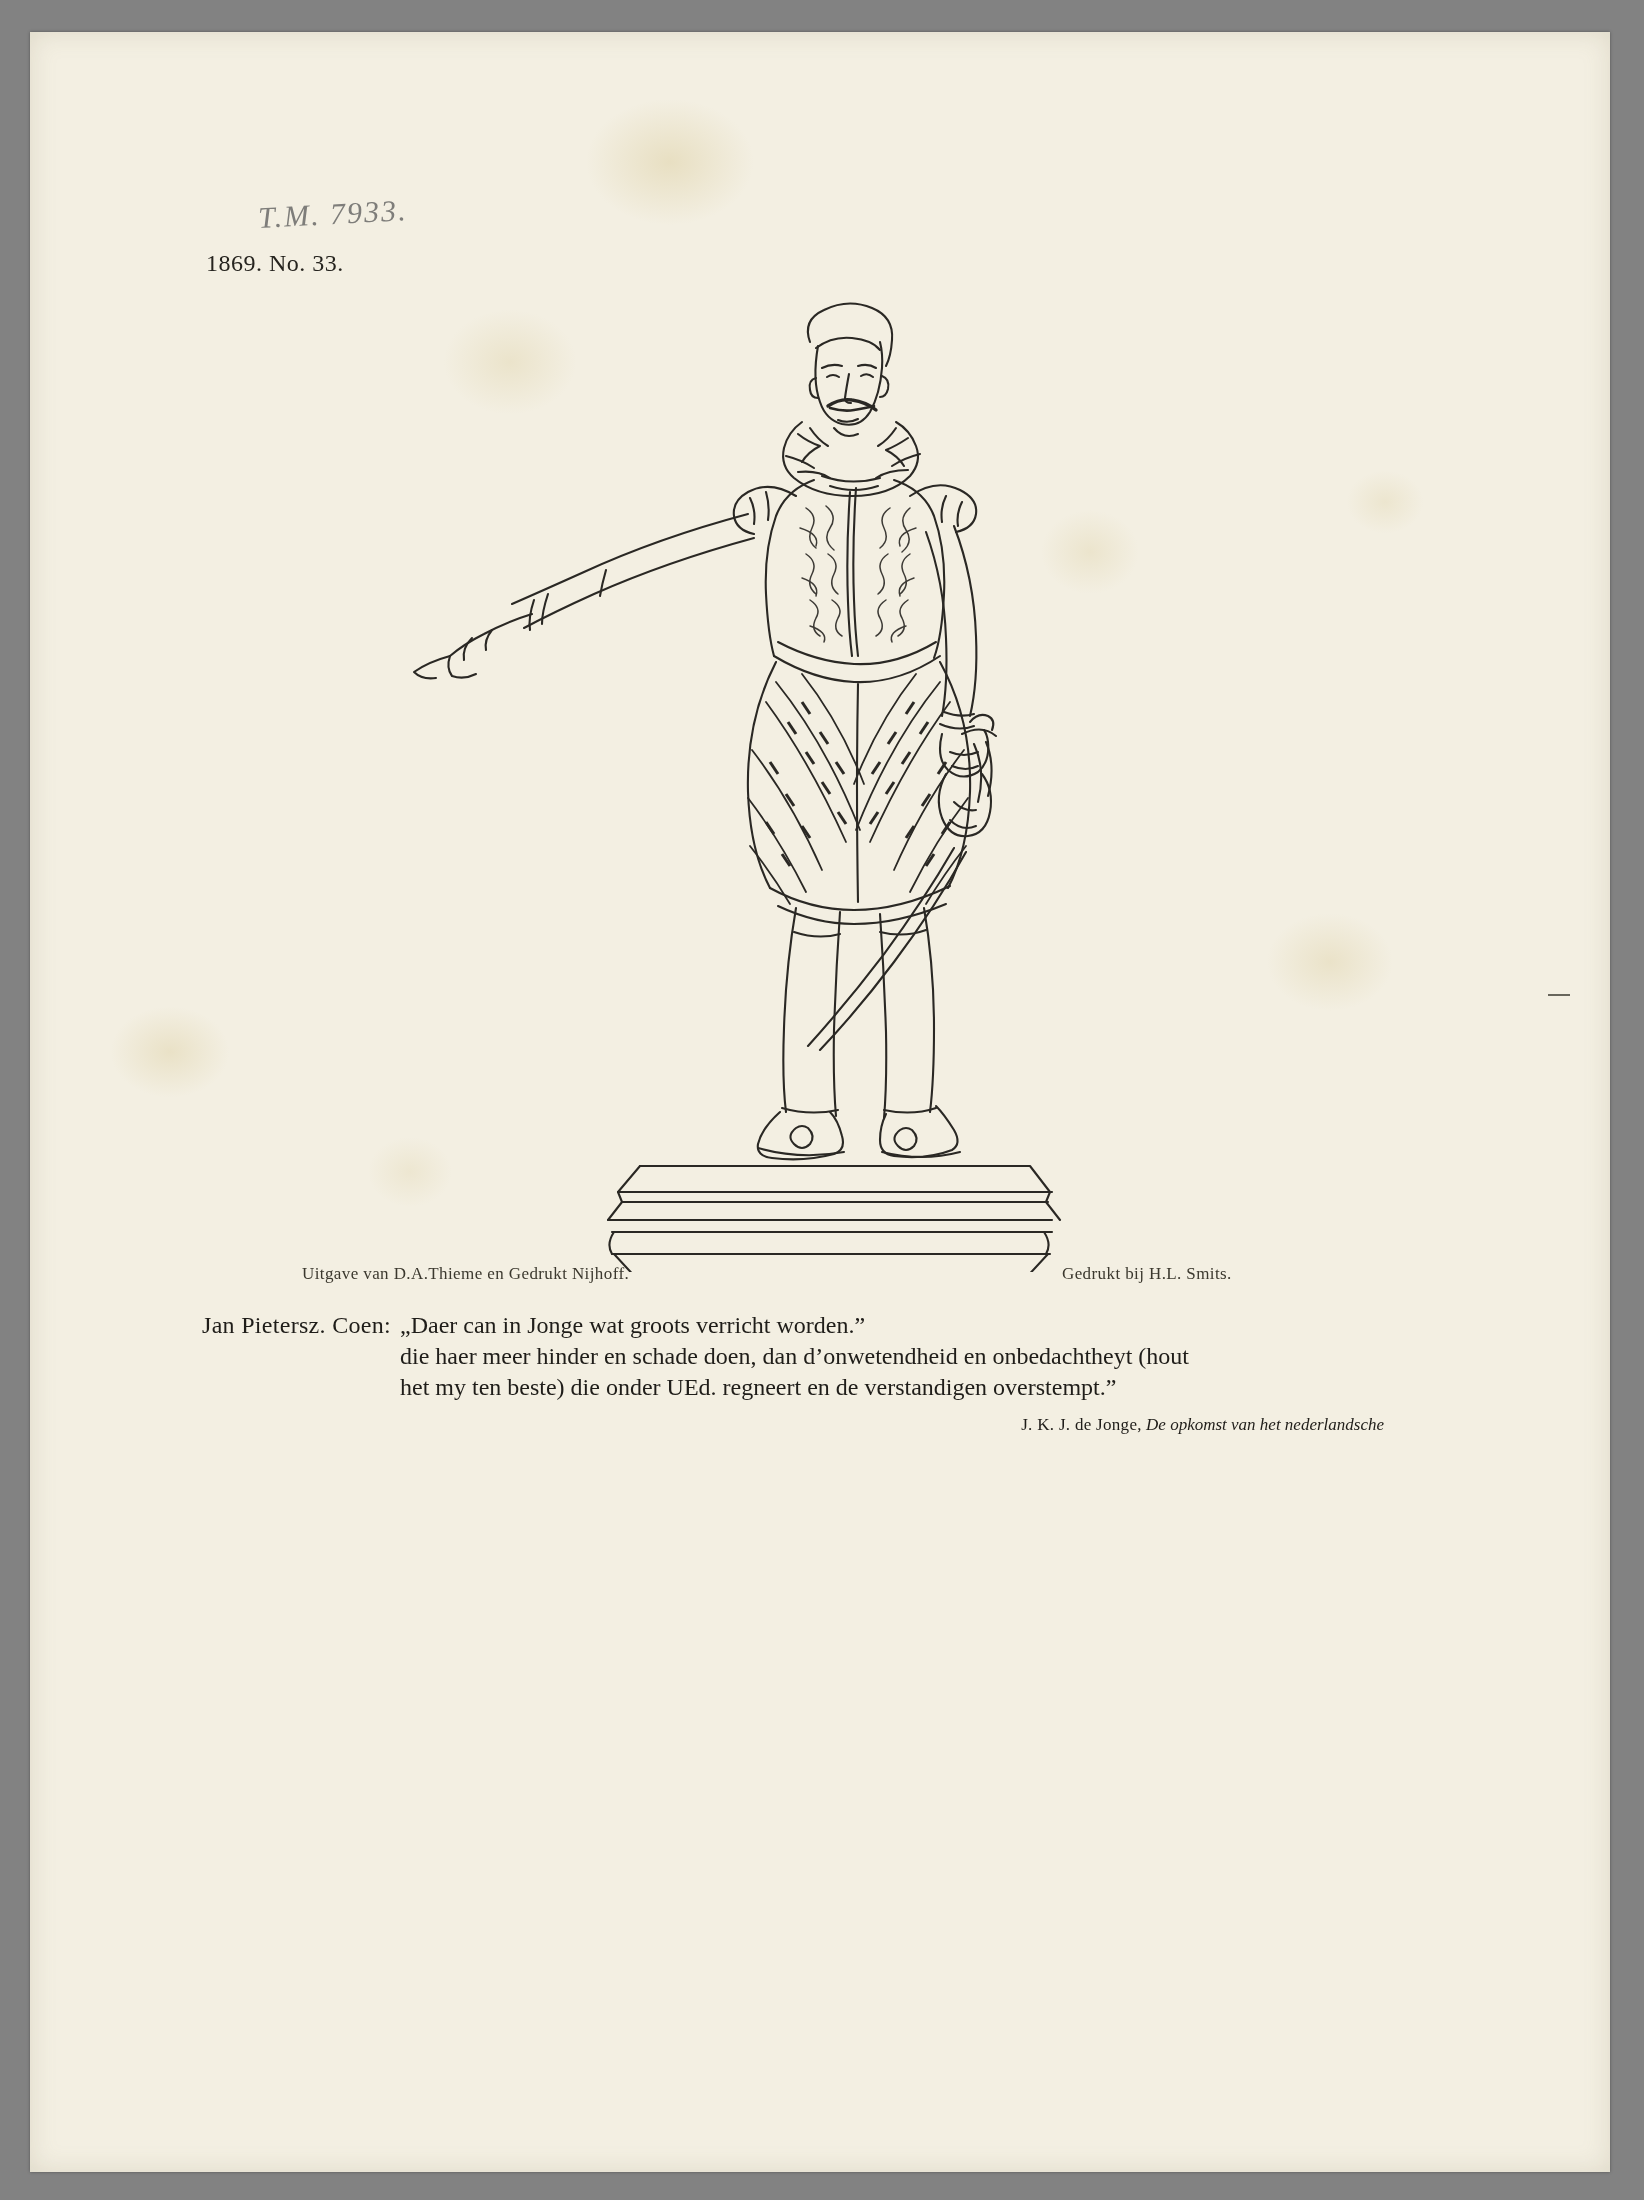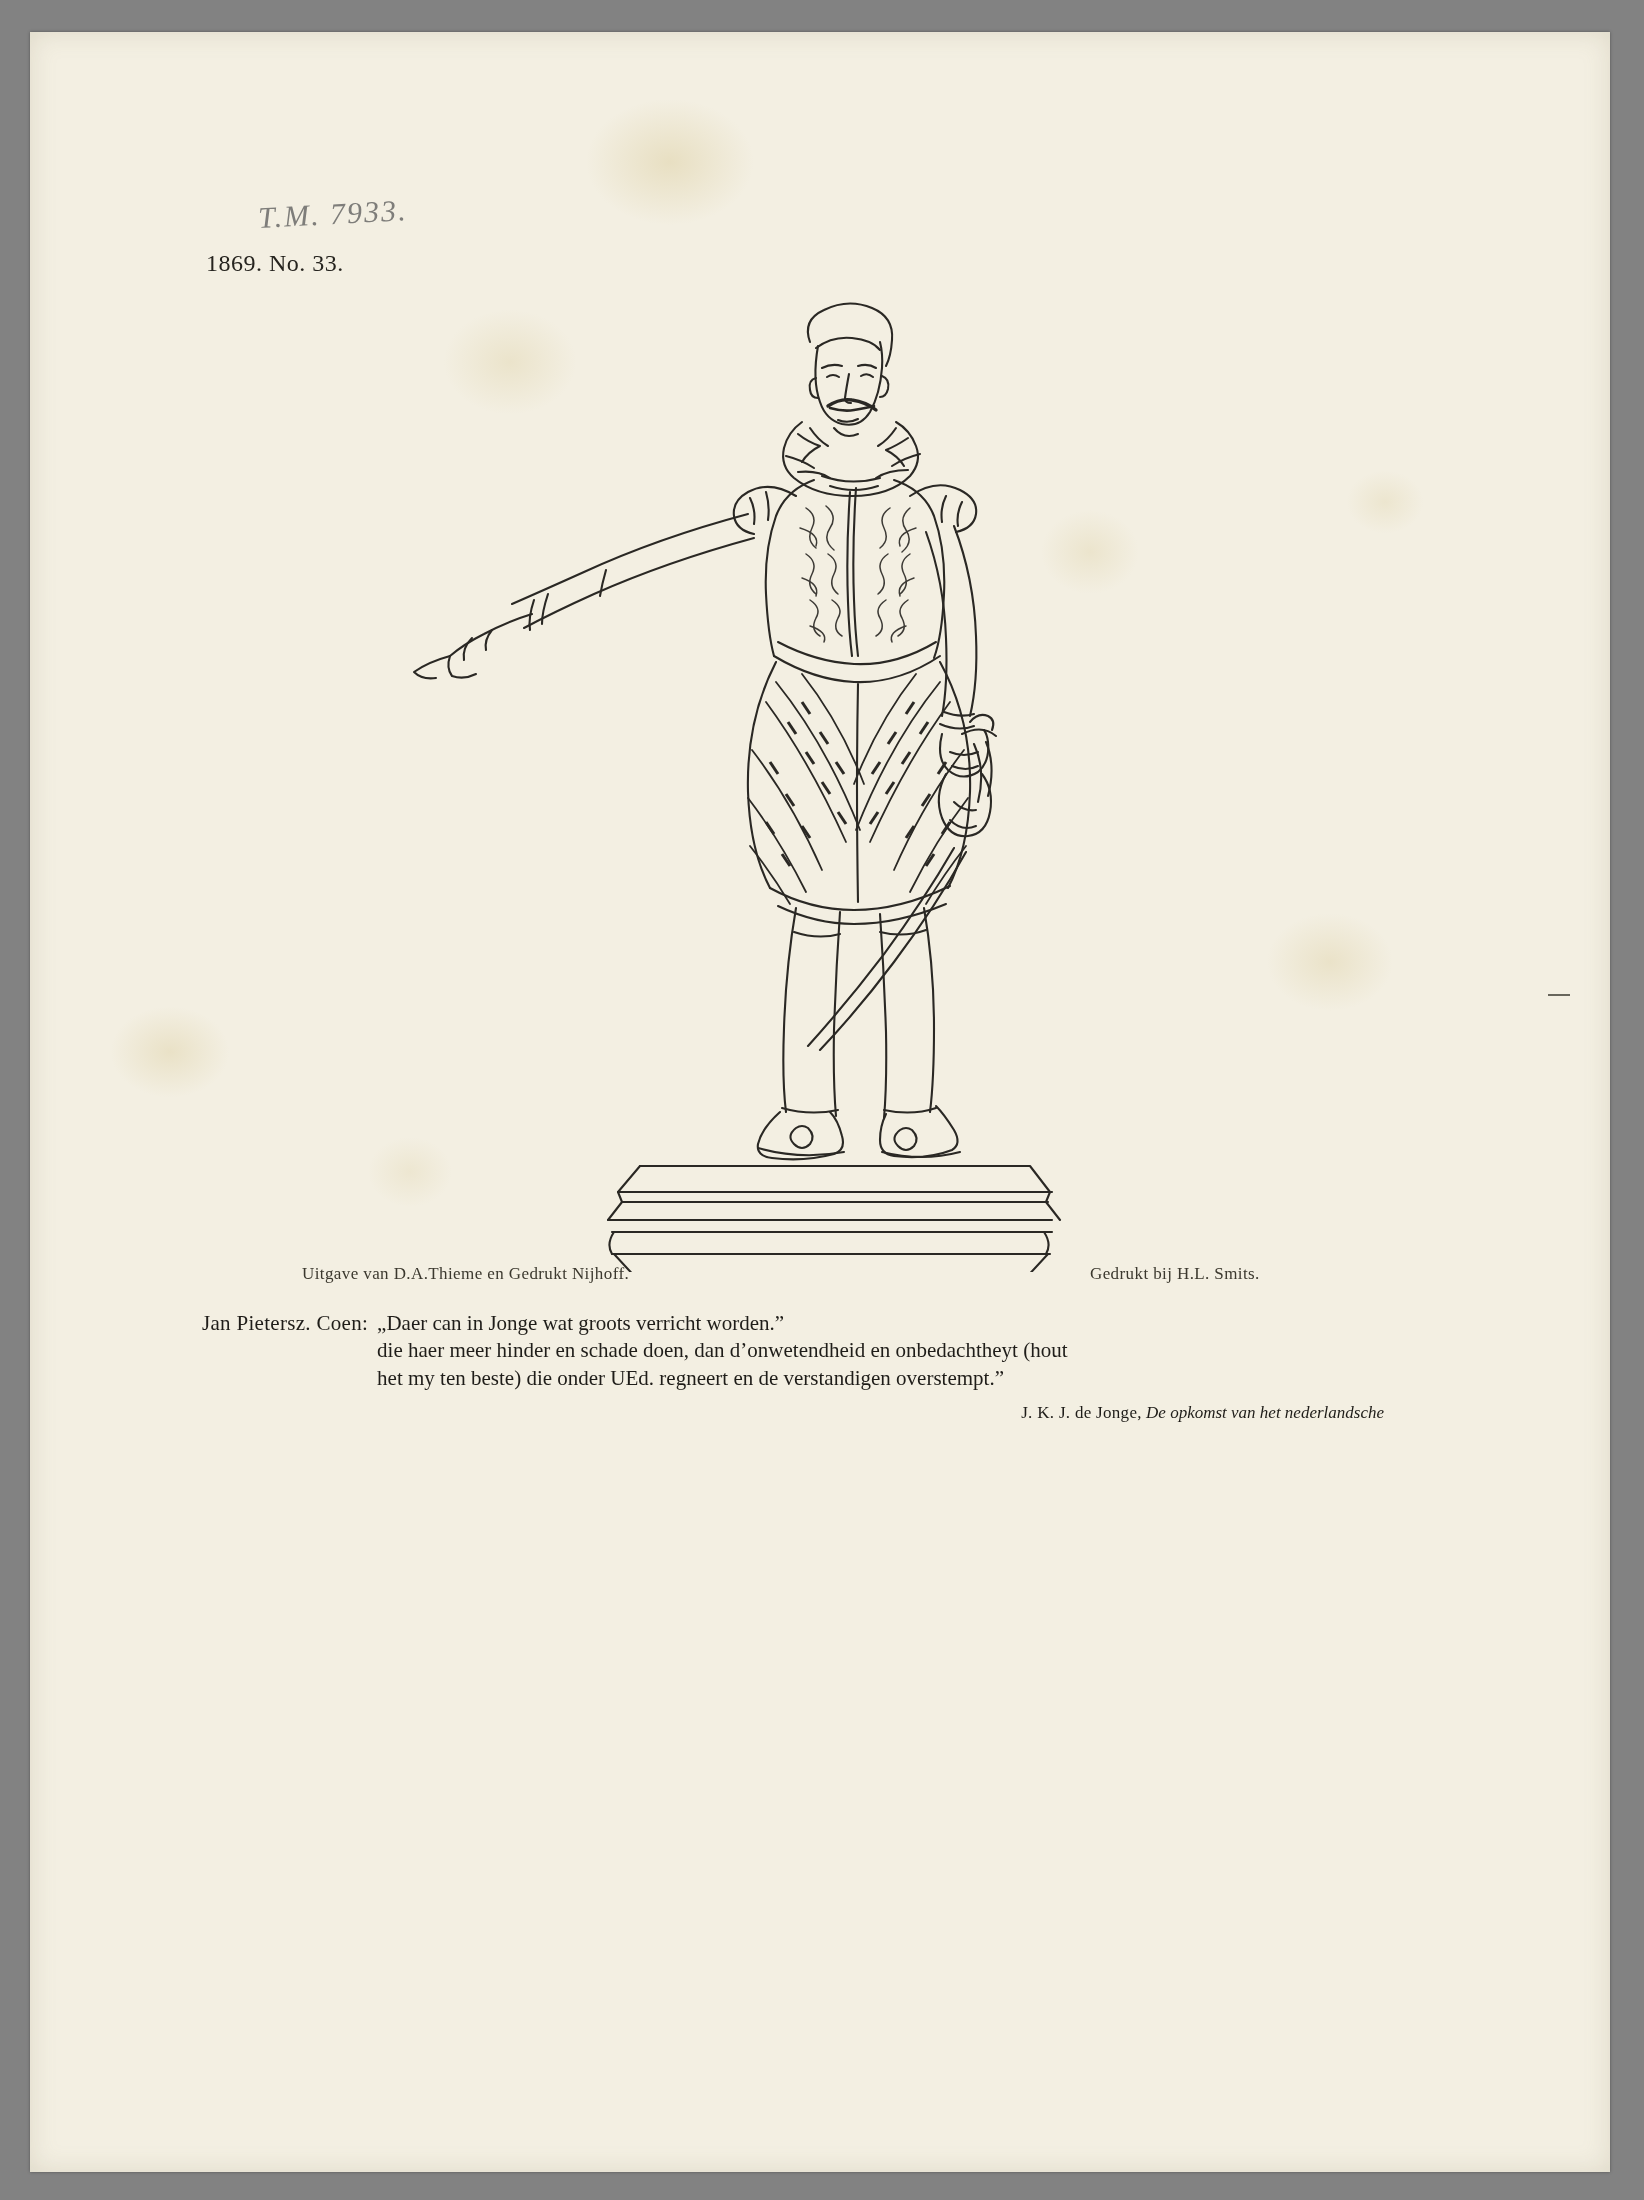--- a/index.html
+++ b/index.html
@@ -89,34 +89,34 @@
 
   
   .credit {
     position: absolute;
     font-size: 17px;
     color: #3b382e;
     letter-spacing: .4px;
     white-space: nowrap;
   }
   #credit-left  { left: 272px;  top: 1232px; }
-  #credit-right { left: 1032px; top: 1232px; margin-left: 28px; }
+  #credit-right { left: 1032px; top: 1232px; }
 
   
   #caption {
     position: absolute;
     left: 172px;
     top: 1278px;
     width: 1240px;
     color: #1f1d19;
   }
   #quote-block {
     display: flex;
     align-items: flex-start;
-    font-size: 21px;
+    font-size: 24px;
     line-height: 1.30;
   }
   #attrib-name {
     white-space: nowrap;
     padding-right: 9px;
     letter-spacing: .3px;
   }
   #quote-lines { flex: 1; }
   #quote-lines .ln { display: block; }
   .indent1 { padding-left: 22px; }

